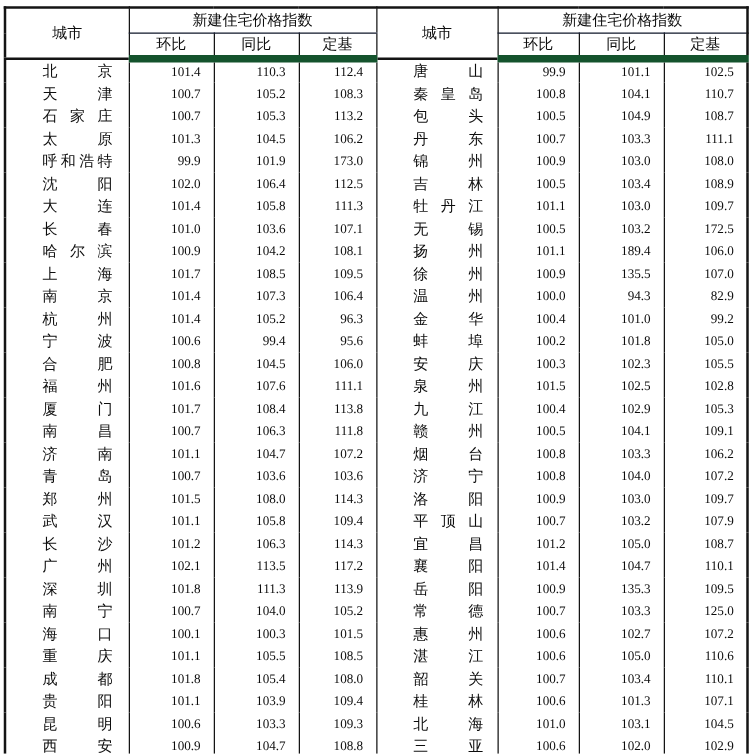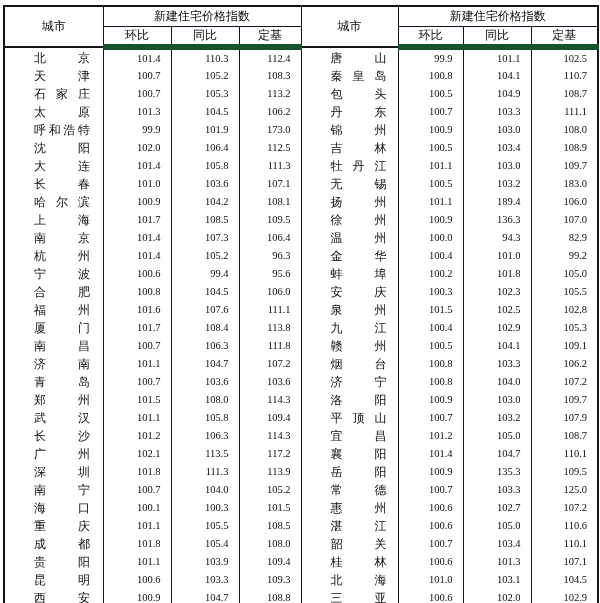--- a/index.html
+++ b/index.html
@@ -171,40 +171,40 @@
           <td class="num-td bl">109.7</td>
         </tr>
         <tr>
           <td class="city-td"><span class="city">长春</span></td>
           <td class="num-td bl">101.0</td>
           <td class="num-td bl">103.6</td>
           <td class="num-td bl">107.1</td>
           <td class="city-td bl"><span class="city">无锡</span></td>
           <td class="num-td bl">100.5</td>
           <td class="num-td bl">103.2</td>
-          <td class="num-td bl">183.0</td>
+          <td class="num-td bl">172.5</td>
         </tr>
         <tr>
           <td class="city-td"><span class="city">哈尔滨</span></td>
           <td class="num-td bl">100.9</td>
           <td class="num-td bl">104.2</td>
           <td class="num-td bl">108.1</td>
           <td class="city-td bl"><span class="city">扬州</span></td>
           <td class="num-td bl">101.1</td>
           <td class="num-td bl">189.4</td>
           <td class="num-td bl">106.0</td>
         </tr>
         <tr>
           <td class="city-td"><span class="city">上海</span></td>
           <td class="num-td bl">101.7</td>
           <td class="num-td bl">108.5</td>
           <td class="num-td bl">109.5</td>
           <td class="city-td bl"><span class="city">徐州</span></td>
           <td class="num-td bl">100.9</td>
-          <td class="num-td bl">136.3</td>
+          <td class="num-td bl">135.5</td>
           <td class="num-td bl">107.0</td>
         </tr>
         <tr>
           <td class="city-td"><span class="city">南京</span></td>
           <td class="num-td bl">101.4</td>
           <td class="num-td bl">107.3</td>
           <td class="num-td bl">106.4</td>
           <td class="city-td bl"><span class="city">温州</span></td>
           <td class="num-td bl">100.0</td>
           <td class="num-td bl">94.3</td>

